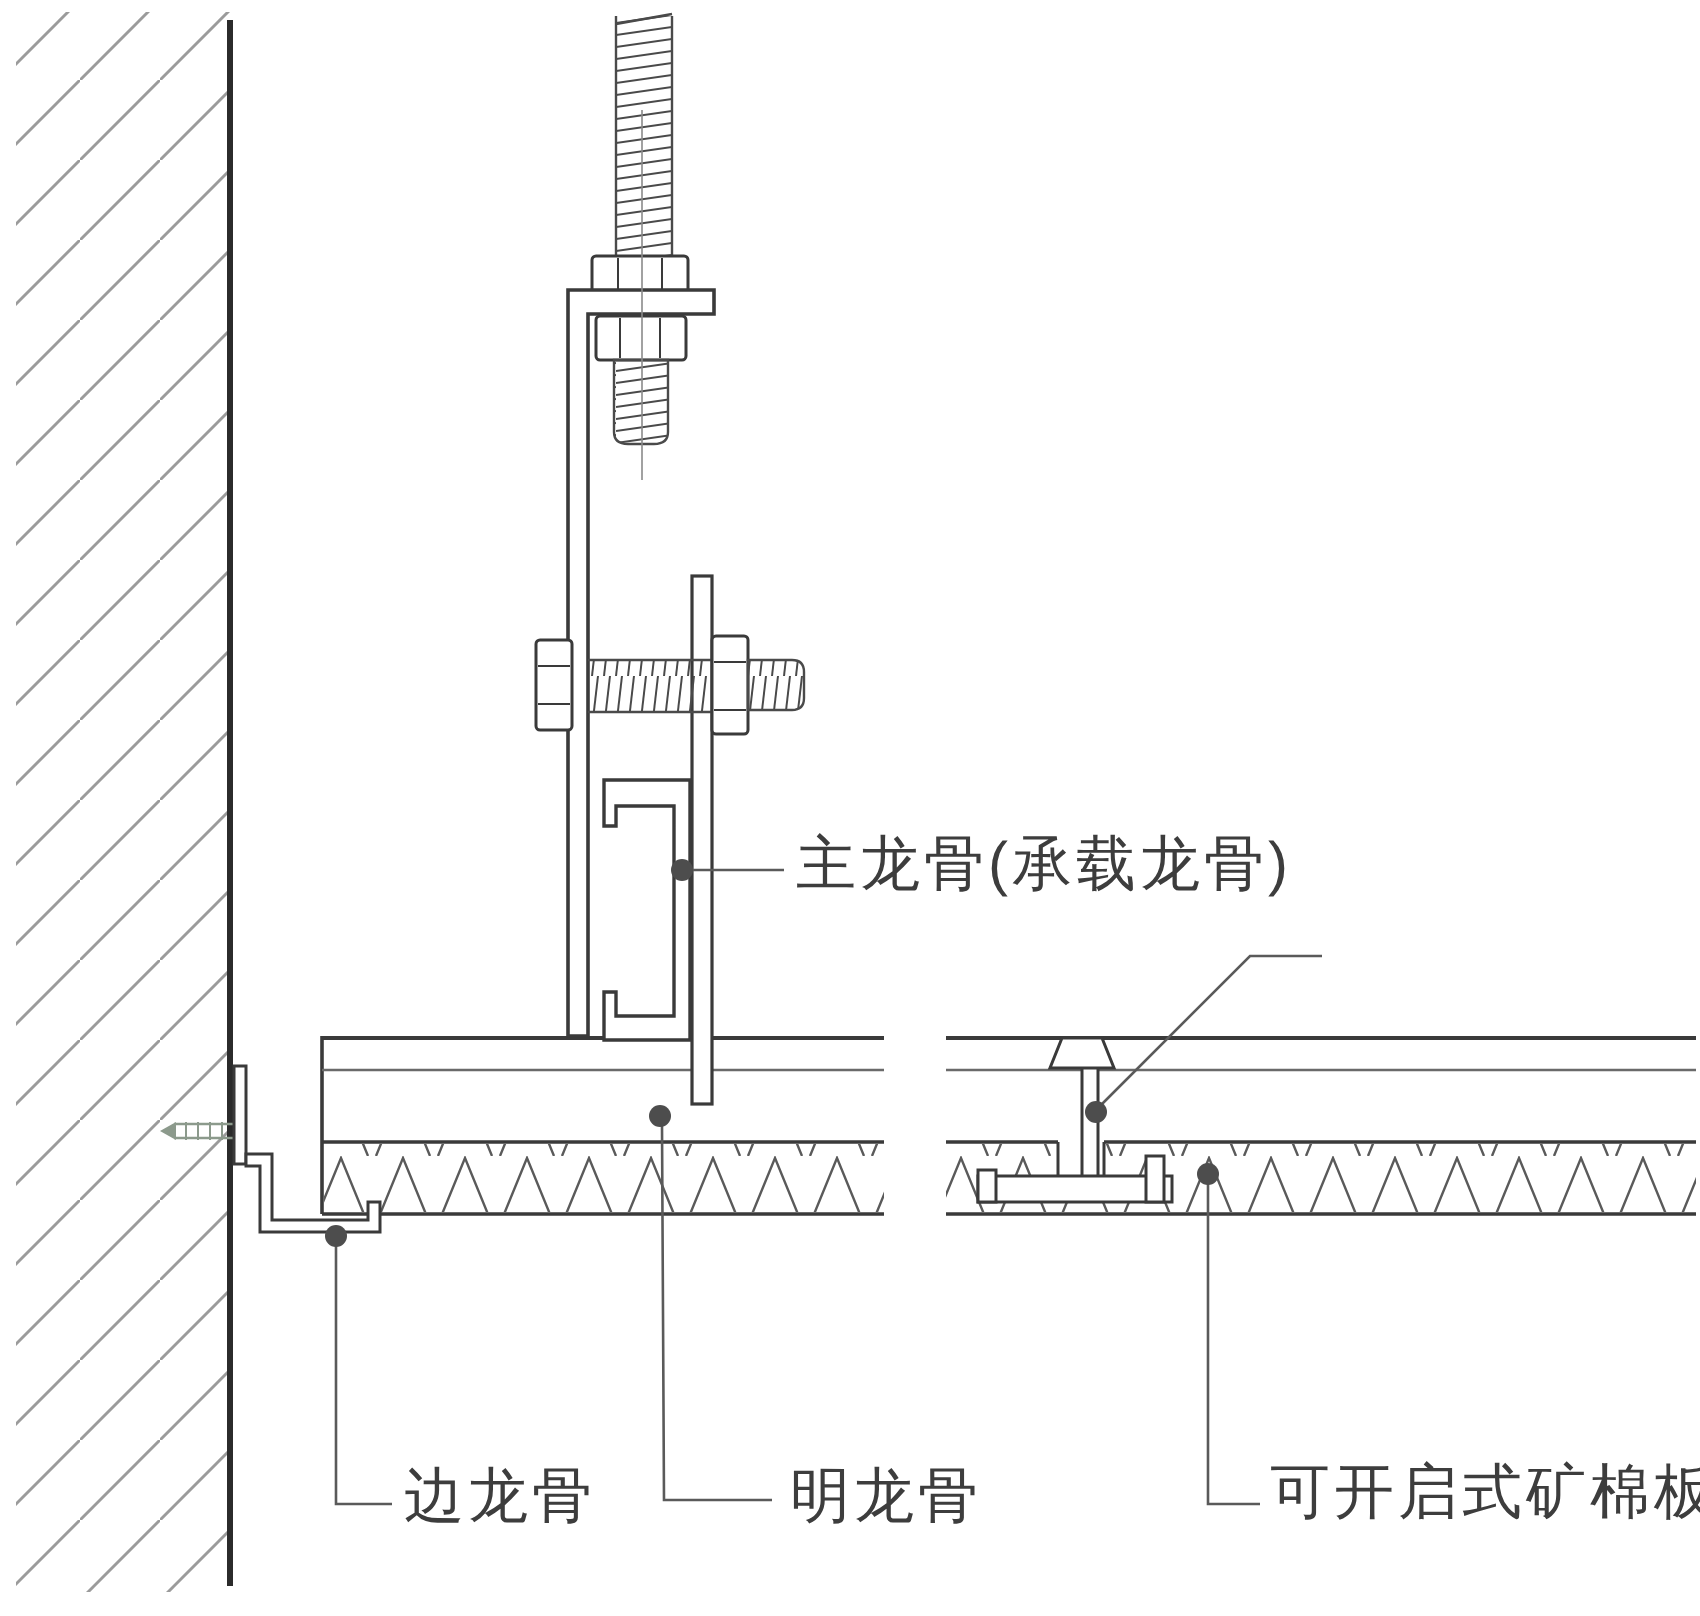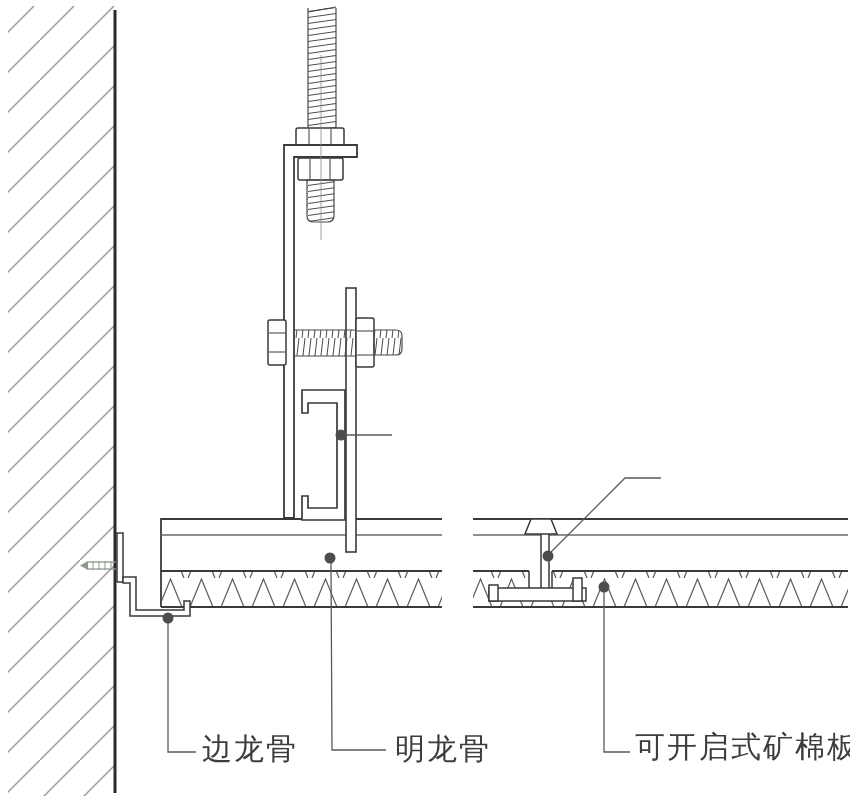--- a/index.html
+++ b/index.html
@@ -149,16 +149,17 @@
     </g>
     <g fill="#4d4d4d">
       <circle cx="341" cy="435" r="5.5"></circle>
       <circle cx="548" cy="556" r="5.5"></circle>
       <circle cx="168" cy="618" r="5.5"></circle>
       <circle cx="330" cy="558" r="5.5"></circle>
       <circle cx="604" cy="587" r="5.5"></circle>
     </g>
   </svg>
 
+  <div class="lbl lbl-main-keel">主龙骨(承载龙骨)</div>
   <div class="lbl lbl-exposed-keel">明龙骨</div>
   <div class="lbl lbl-edge-keel">边龙骨</div>
   <div class="lbl lbl-panel">可开启式矿棉板</div>
 </div>
 
 </body></html>

